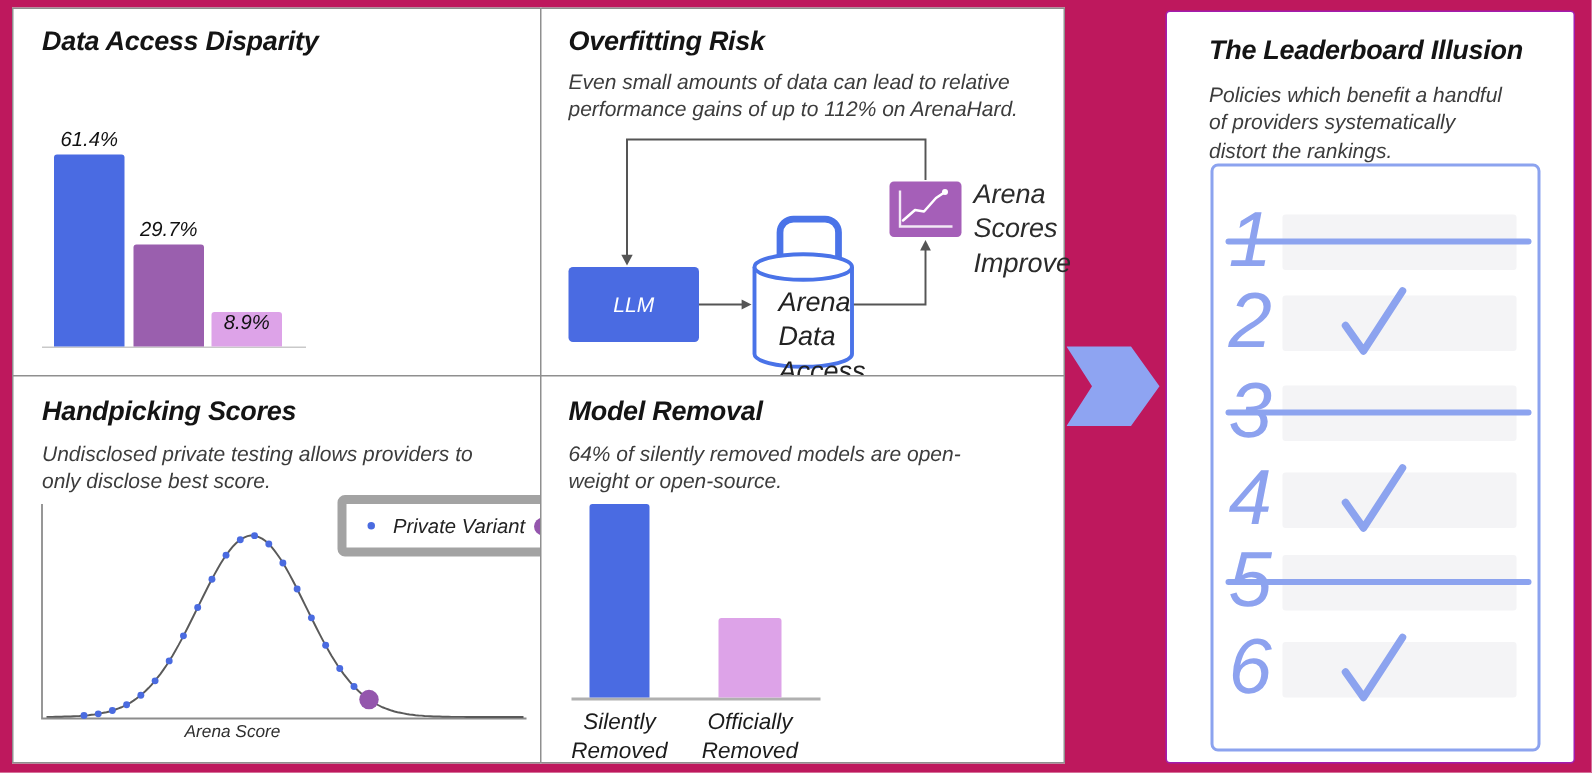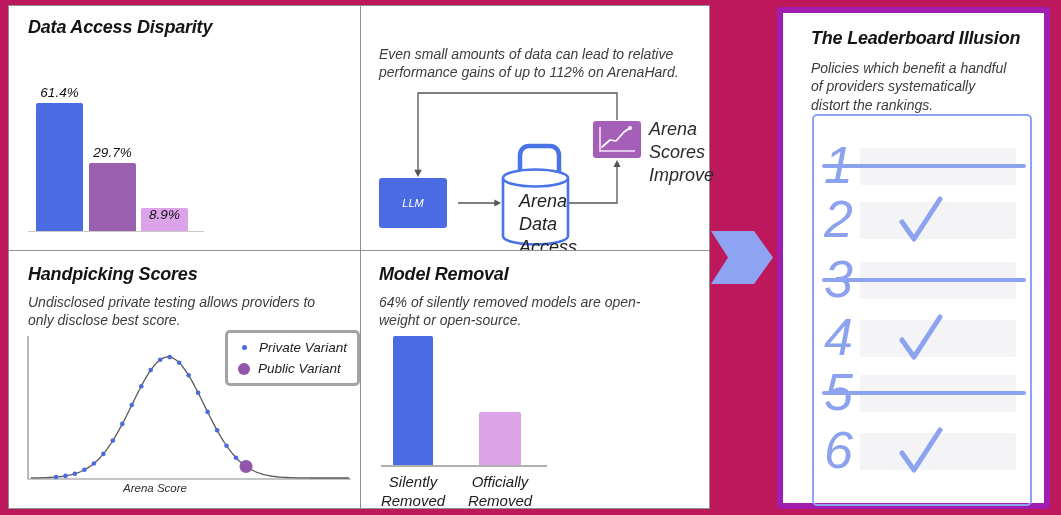--- a/index.html
+++ b/index.html
@@ -1,38 +1,38 @@
 <!DOCTYPE html>
 <html><head>
 <meta charset="utf-8">
 <style>
   * { margin:0; padding:0; box-sizing:border-box; }
   html,body { background:#fff; }
   body { width:1061px; height:515px; font-family:"Liberation Sans", sans-serif; position:relative; overflow:hidden; }
   .canvas { position:relative; width:1061px; height:515px; background:#be185d;font-style:italic; }
   .panel { position:absolute; background:#fff; border:1px solid #8f8f8f; }
-  .rpanel { position:absolute; background:#fff; border:6px solid #a21caf; border-radius:3px; }
+  .rpanel { position:absolute; background:#fff; border:1px solid #a21caf; border-radius:3px; }
   .title { position:absolute; font-size:18px; font-weight:700; color:#141414; letter-spacing:-0.2px; white-space:pre-line; }
   .subtitle { position:absolute; font-size:14px; color:#3c3c3c; line-height:1.32; white-space:pre-line; }
   .abs { position:absolute; }
   
   #bars1 { position:absolute; left:19px; top:97px; width:176px; height:129px; border-bottom:1px solid #c9c9c9; }
   .bar { position:absolute; bottom:0; border-radius:2px 2px 0 0; }
   .bar-label { position:absolute; font-size:13.5px; color:#111; text-align:center; }
   .legend-box { position:absolute; border:1px solid #ddd; border-radius:5px; background:#fff; padding:10px 12px; display:flex; flex-direction:column; gap:10px; }
   .legend-row { display:flex; align-items:center; gap:9px; }
   .legend-row .sw { width:13px; height:13px; border-radius:3px; flex:0 0 auto; }
   .legend-row .lbl { font-size:14px; color:#222; white-space:nowrap; }
-  .legend-box2 { position:absolute; border:3px solid #a3a3a3; border-radius:5px; background:#fff; padding:7px 10px; display:flex; flex-direction:column; gap:6px; }
+  .legend-box2 { position:absolute; border:6px solid #a3a3a3; border-radius:5px; background:#fff; padding:7px 10px; display:flex; gap:6px; }
   .legend-row2 { display:flex; align-items:center; gap:8px; }
   .dot-sm { width:5px; height:5px; border-radius:50%; background:#4a6be0; margin:0 4px; flex:0 0 auto; }
   .dot-lg { width:12px; height:12px; border-radius:50%; background:#9456ad; flex:0 0 auto; }
   .legend-row2 .lbl { font-size:13.5px; color:#222; white-space:nowrap; }
   
-  .llm-box { position:absolute; left:18px; top:172px; width:68px; height:50px; background:#4a6be2; border-radius:3px; color:#fff; font-size:11px; display:flex; align-items:center; justify-content:center; }
+  .llm-box { position:absolute; left:18px; top:172px; width:87px; height:50px; background:#4a6be2; border-radius:3px; color:#fff; font-size:14px; display:flex; align-items:center; justify-content:center; }
   .purple-box { position:absolute; left:232px; top:115px; width:48px; height:37px; background:#a55fb8; border-radius:3px; }
   .node-label { position:absolute; font-size:18px; color:#2b2b2b; line-height:1.28; white-space:pre-line; }
   
   .baseline4 { position:absolute; left:20px; top:214px; width:166px; height:2px; background:#b0b0b0; }
   .cat-label { position:absolute; top:221px; width:88px; text-align:center; font-size:15px; color:#1c1c1c; line-height:1.28; white-space:pre-line; }
   #pie { position:absolute; left:202px; top:95px; width:121px; height:121px; border-radius:50%; border:1px solid rgba(60,70,110,.5); }
   #pie .pie-label { position:absolute; left:12px; top:53px; font-size:15px; color:#e8edfc; }
   
   .lb-rect { position:absolute; left:29px; top:101px; width:220px; height:392px; border:2px solid #8ca3ef; border-radius:5px; }
   .lb-num { position:absolute; left:10px; font-size:52px; line-height:52px; font-weight:400; color:#8da2ef; }
@@ -52,20 +52,21 @@
         <div class="bar" style="left: 8px; width: 47px; height: 128px; background: rgb(74, 107, 226);"></div>
         <span class="bar-label" style="left: -7px; width: 77px; top: -18px;">61.4%</span>
         <div class="bar" style="left: 61px; width: 47px; height: 68px; background: rgb(154, 95, 174);"></div>
         <span class="bar-label" style="left: 46px; width: 77px; top: 42px;">29.7%</span>
         <div class="bar" style="left: 113px; width: 47px; height: 23px; background: rgb(221, 163, 232);"></div>
         <span class="bar-label" style="left: 98px; width: 77px; top: 104px;">8.9%</span>
       </div>
   </div>
 
   <div class="panel" style="left:360px; top:5px; width:350px; height:246px;">
+    <div class="title" style="left:18px; top:11px;">Overfitting Risk</div>
     <div class="subtitle" style="left:18px; top:39px;">Even small amounts of data can lead to relative
 performance gains of up to 112% on ArenaHard.</div>
     <svg class="abs" style="left:0; top:0;" width="350" height="246" viewBox="0 0 350 246">
 
       <path d="M256,114 V87 H57 V164" fill="none" stroke="#555" stroke-width="1.3"></path>
       <polygon points="57,171 53.2,163.8 60.8,163.8" fill="#555"></polygon>
 
       <path d="M97,197 H134" fill="none" stroke="#555" stroke-width="1.3"></path>
       <polygon points="140,197 133.4,193.6 133.4,200.4" fill="#555"></polygon>
 

